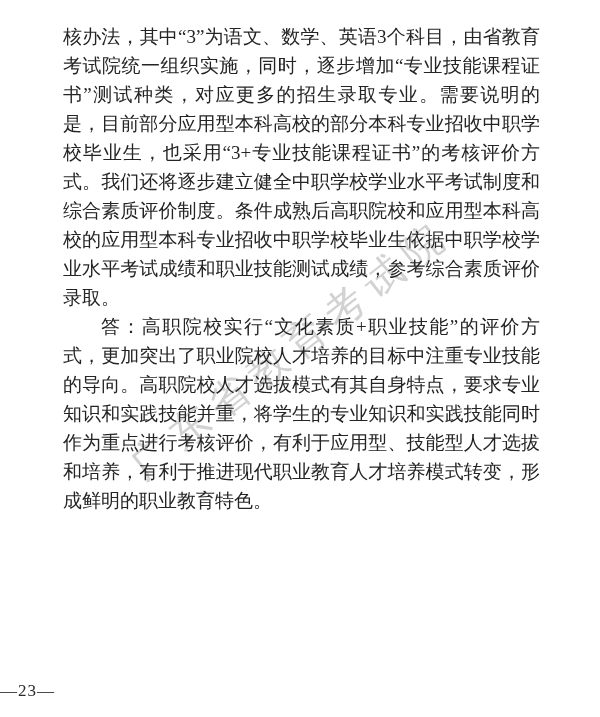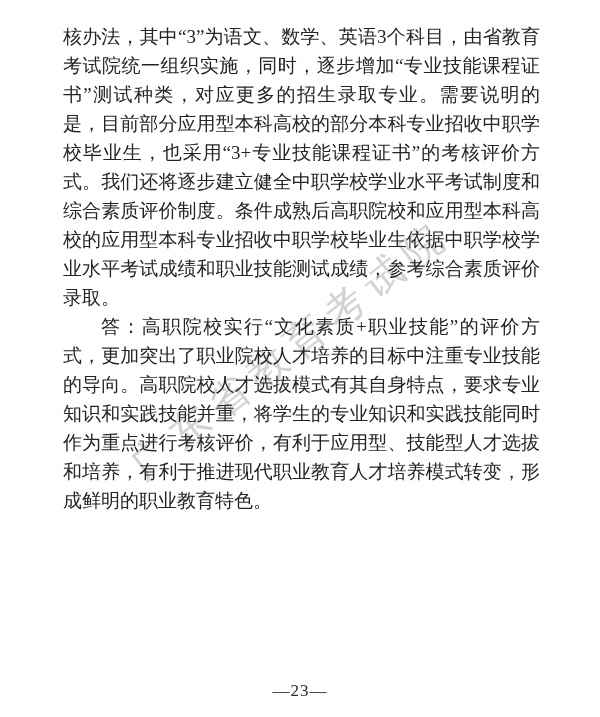--- a/index.html
+++ b/index.html
@@ -56,21 +56,20 @@
     font-weight: bold;
   }
   .lead-bold {
     font-weight: bold;
   }
   .footer {
     position: absolute;
     left: 0;
     bottom: 16px;
     width: 100%;
-    text-align: center;
     font-size: 17px;
     letter-spacing: 1px;
     color: #2a2a2a;
     z-index: 2;
   }
 </style>
 </head>
 <body>
 
 <div class="page">

